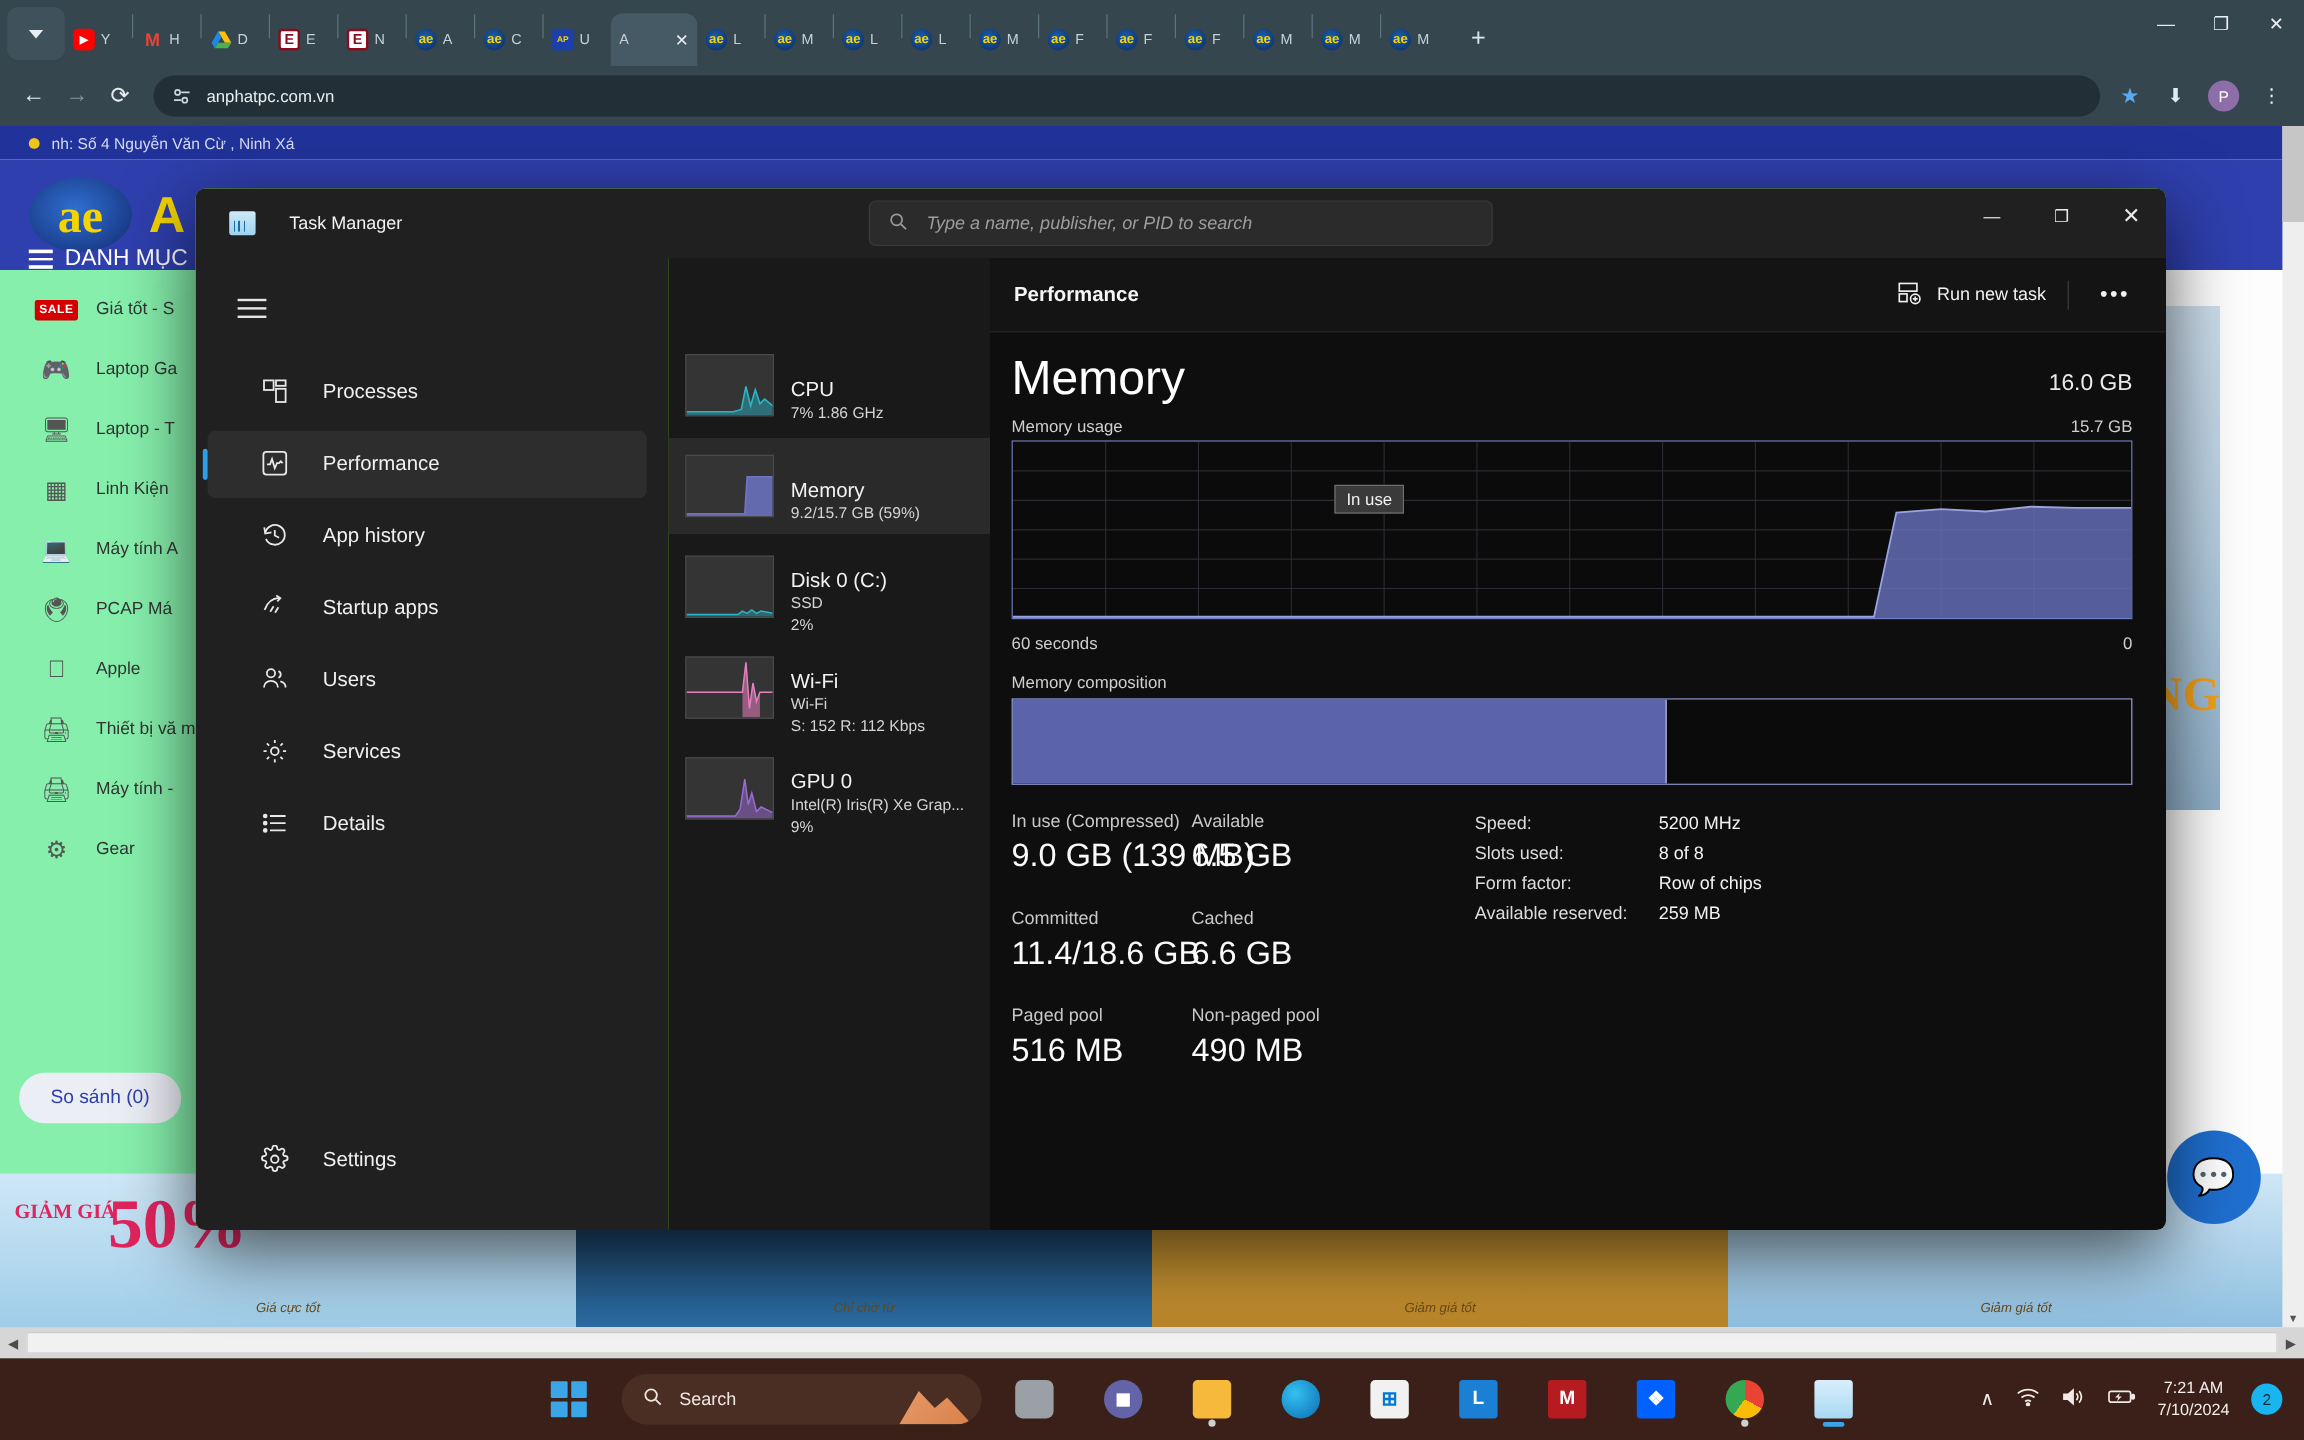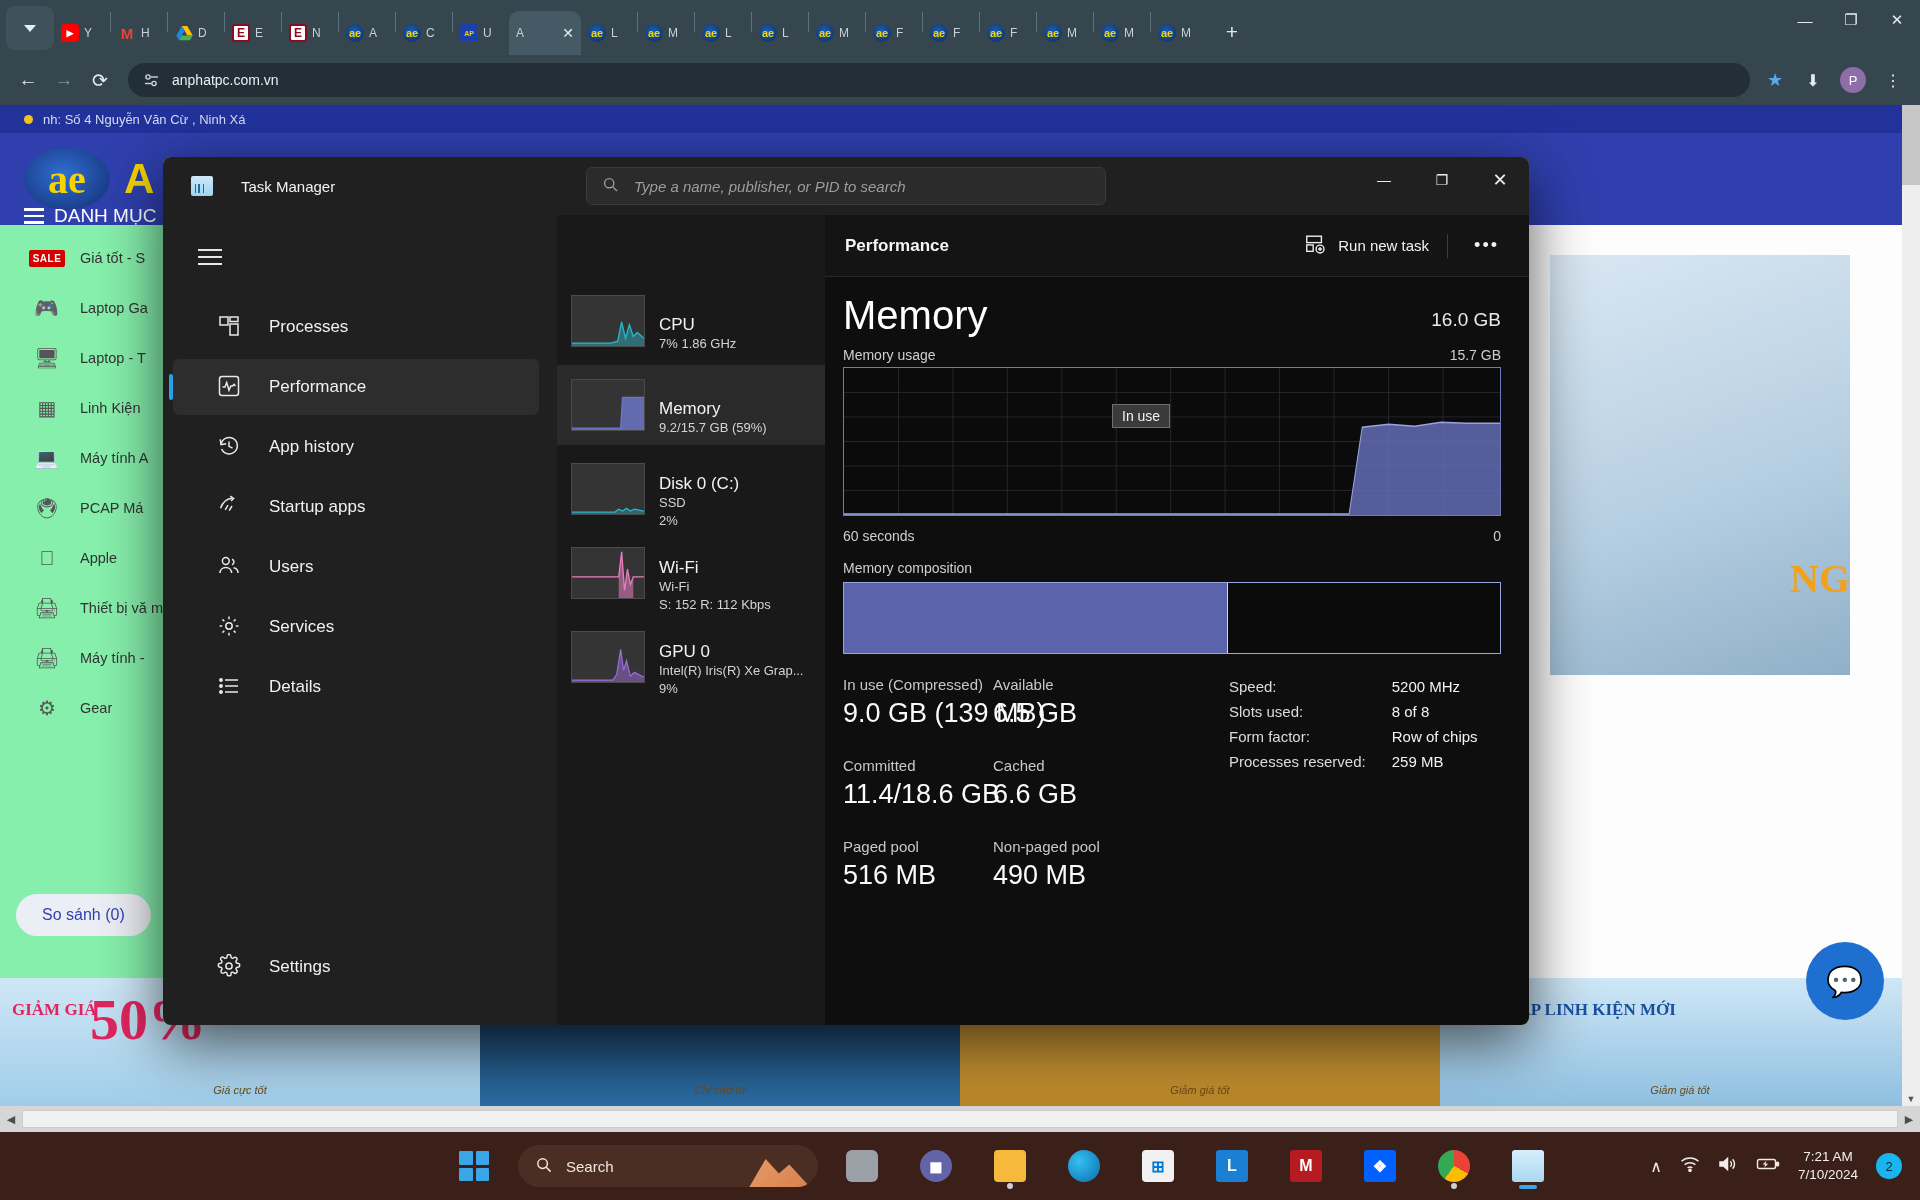--- a/index.html
+++ b/index.html
@@ -192,21 +192,21 @@
   #hscroll .arrow { width: 22px; text-align: center; color: #4d4d4d; font-size: 11px; }
   #hscroll .thumb { flex: 1; height: 18px; background: #f1f1f1; border: 1px solid #cdcdcd; }
   #vscroll {
     position: absolute; right: 0; top: 0; bottom: 26px; width: 18px; background: #eeeeee;
   }
   #vscroll .vthumb { position: absolute; top: 0; left: 0; width: 18px; height: 80px; background: #c6c6c6; }
   #vscroll .varrow { position: absolute; left: 0; width: 18px; text-align: center; color: #555; font-size: 9px; }
 
   
   #tm {
-    position: absolute; left: 163px; top: 157px; width: 1366px; height: 868px;
+    position: absolute; left: 163px; top: 157px; width: 1642px; height: 868px;
     background: #84cc16; border-radius: 8px; overflow: hidden;
     box-shadow: 0 18px 60px rgba(0,0,0,.65);
     display: flex; flex-direction: column;
   }
   #tm-titlebar {
     height: 58px; background: #202020; display: flex; align-items: center;
     flex: none; position: relative;
   }
   #tm-appicon {
     width: 22px; height: 20px; margin-left: 28px; border-radius: 2px;
@@ -900,21 +900,21 @@
             <div class="st-val">490 MB</div>
           </div>
 
           <div id="stats-right">
             <div class="sp-k">Speed:</div>
             <div class="sp-v">5200 MHz</div>
             <div class="sp-k">Slots used:</div>
             <div class="sp-v">8 of 8</div>
             <div class="sp-k">Form factor:</div>
             <div class="sp-v">Row of chips</div>
-            <div class="sp-k">Processes reserved:</div>
+            <div class="sp-k">Available reserved:</div>
             <div class="sp-v">259 MB</div>
           </div>
         </div>
       </div>
     </div>
   </div>
 </div>
 
 <div id="taskbar">
   <div id="tb-center">

